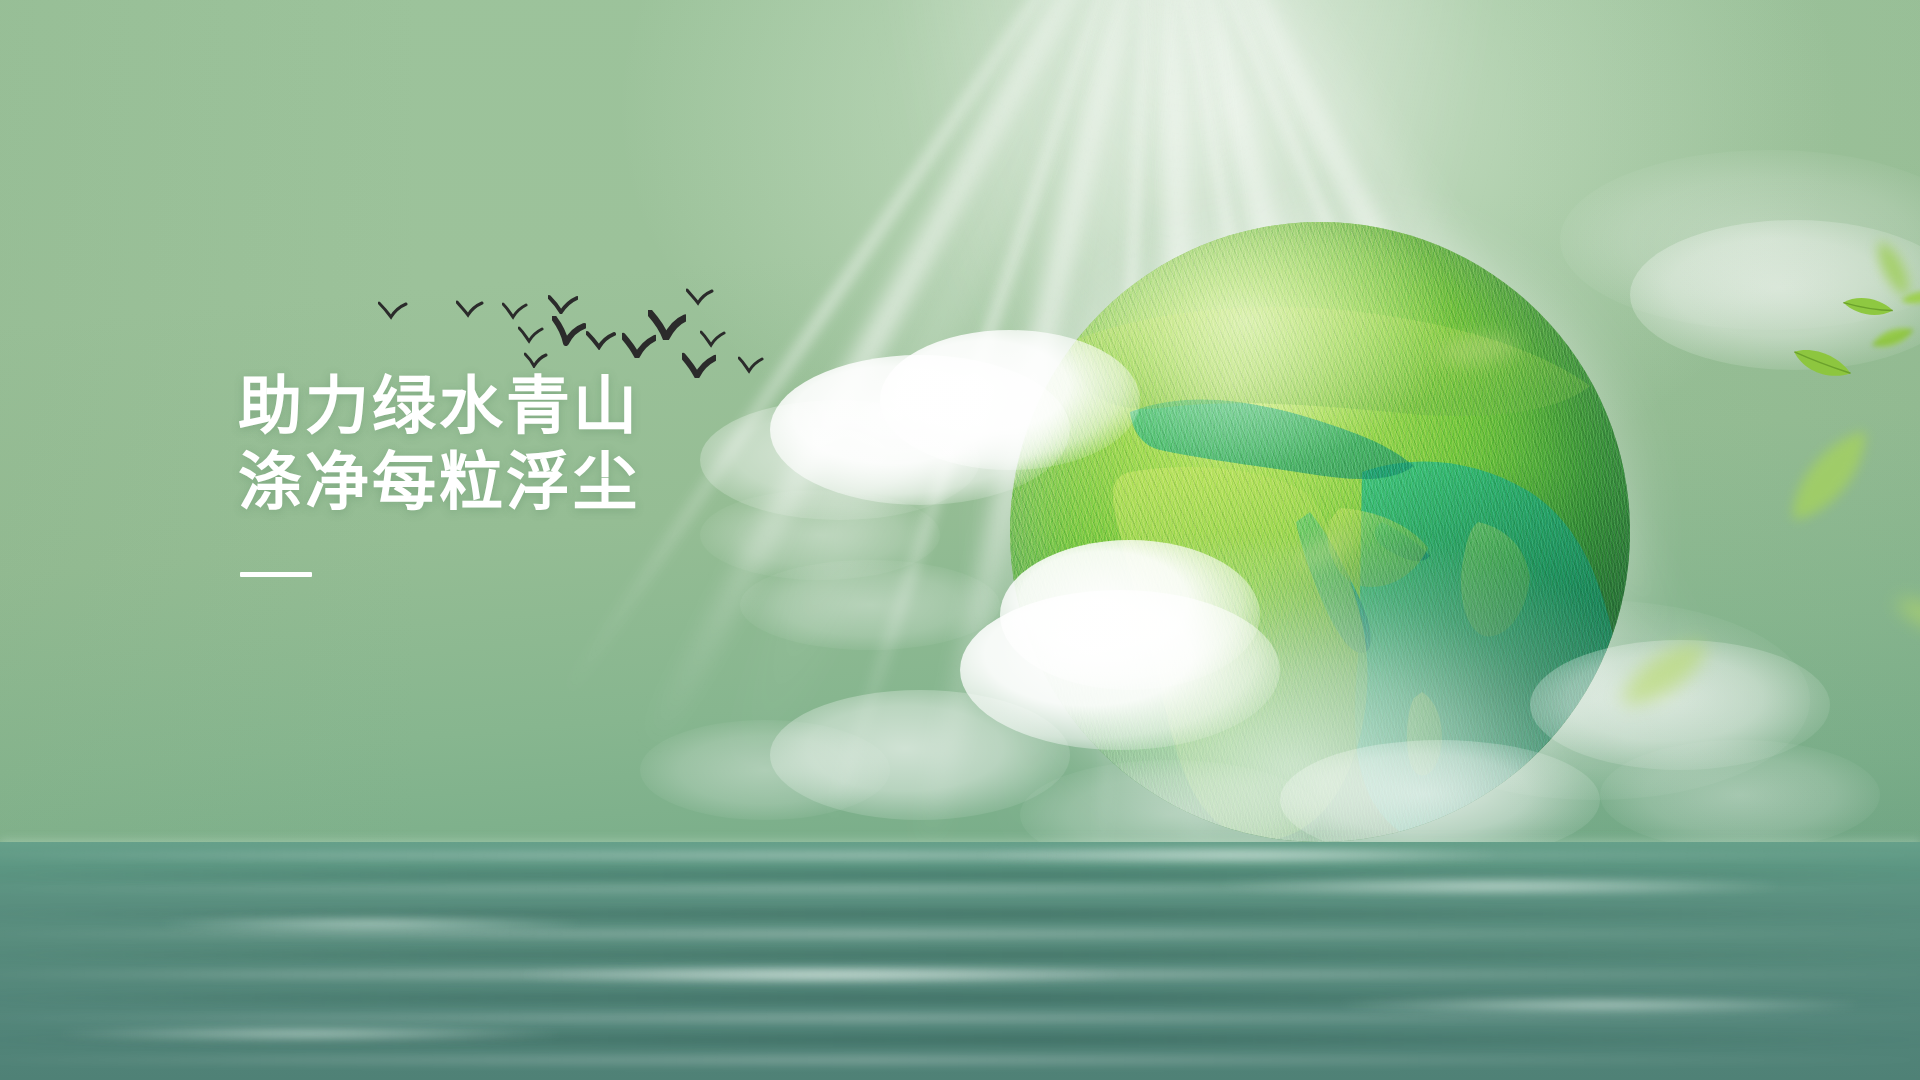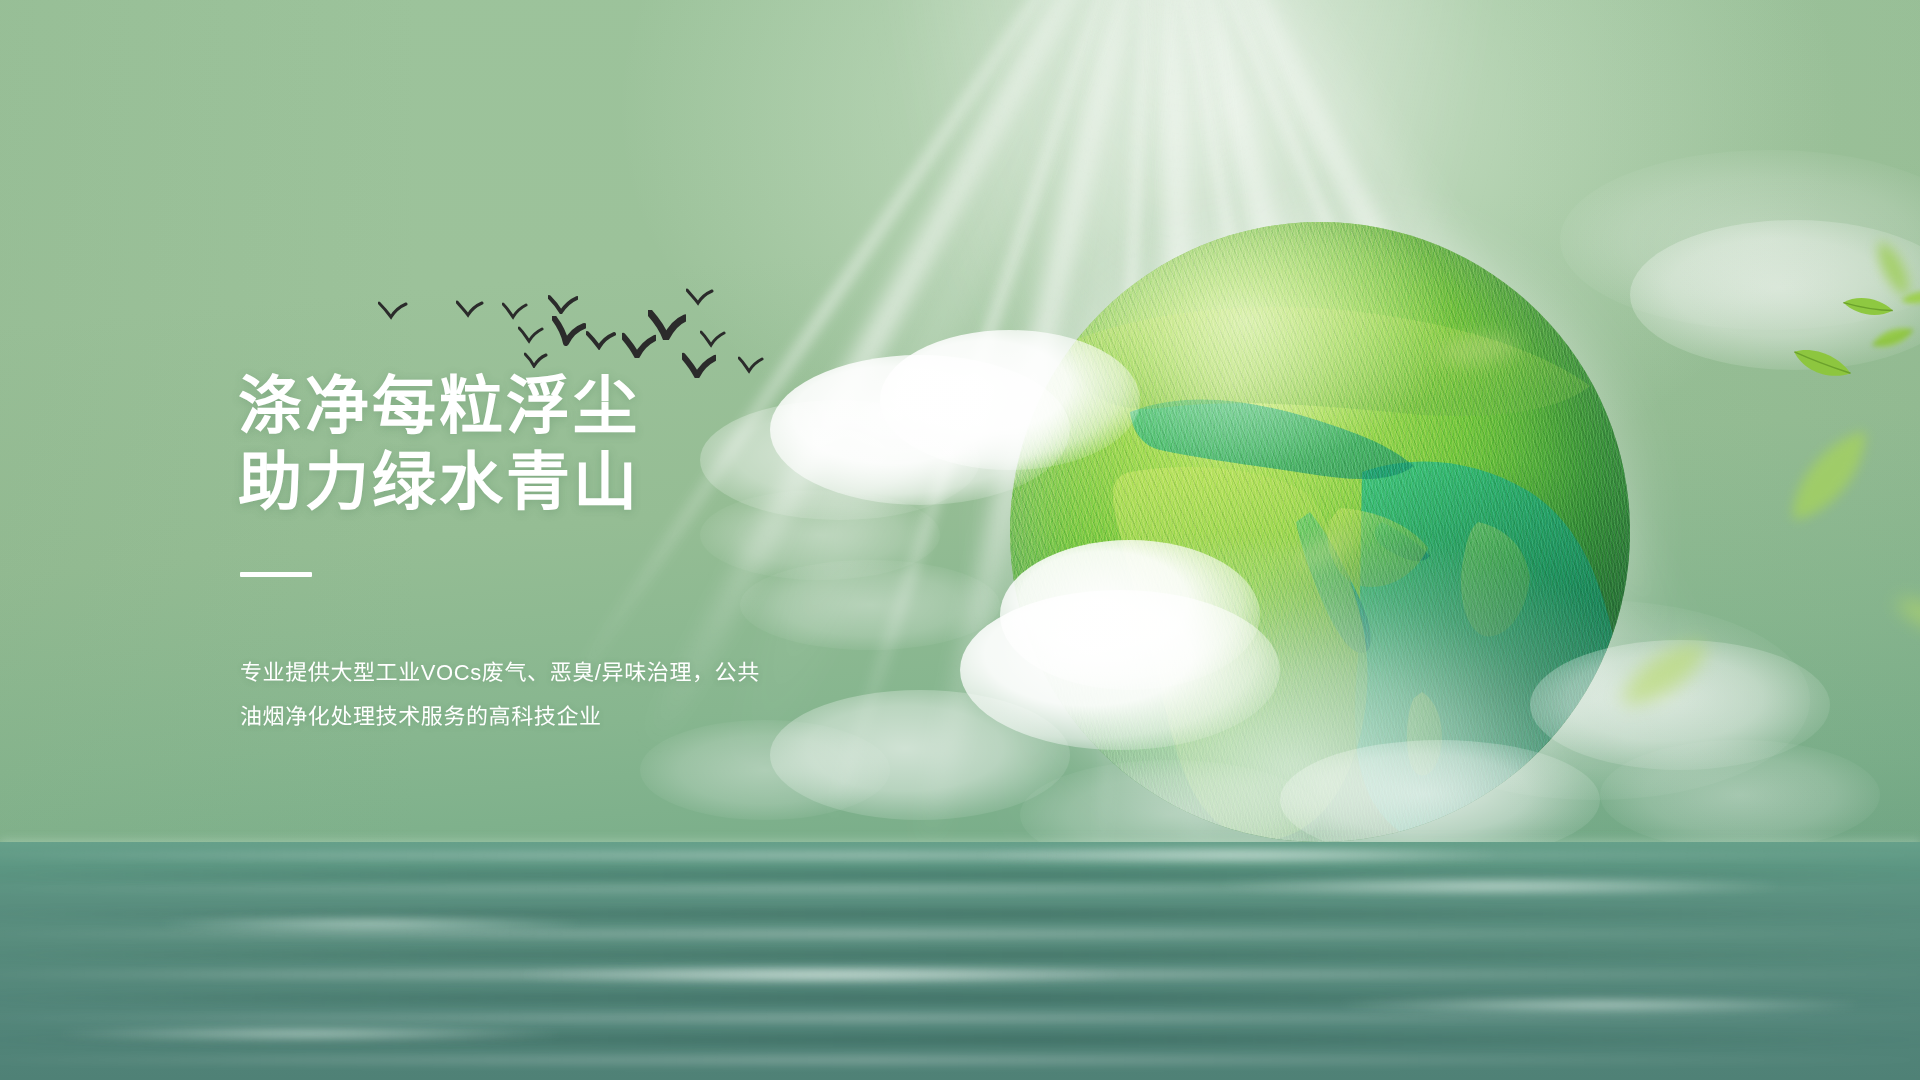--- a/index.html
+++ b/index.html
@@ -547,20 +547,19 @@
     <div class="glint" style="left:980px;  top:6px;   width:520px; height:14px;"></div>
     <div class="glint" style="left:1220px; top:36px;  width:560px; height:16px;"></div>
     <div class="glint" style="left:160px;  top:76px;  width:420px; height:12px;"></div>
     <div class="glint" style="left:520px;  top:126px; width:600px; height:14px;"></div>
     <div class="glint" style="left:60px;   top:186px; width:500px; height:12px;"></div>
     <div class="glint" style="left:1340px; top:156px; width:520px; height:14px;"></div>
   </div>
 
   <div class="copy">
     <h1 class="headline">
+      <span class="headline-line">助力绿水青山</span>
       <span class="headline-line">涤净每粒浮尘</span>
-      <span class="headline-line">助力绿水青山</span>
     </h1>
     <div class="rule"></div>
-    <p class="subcopy">专业提供大型工业VOCs废气、恶臭/异味治理，公共油烟净化处理技术服务的高科技企业</p>
   </div>
 
 </div>
 
 </body></html>

